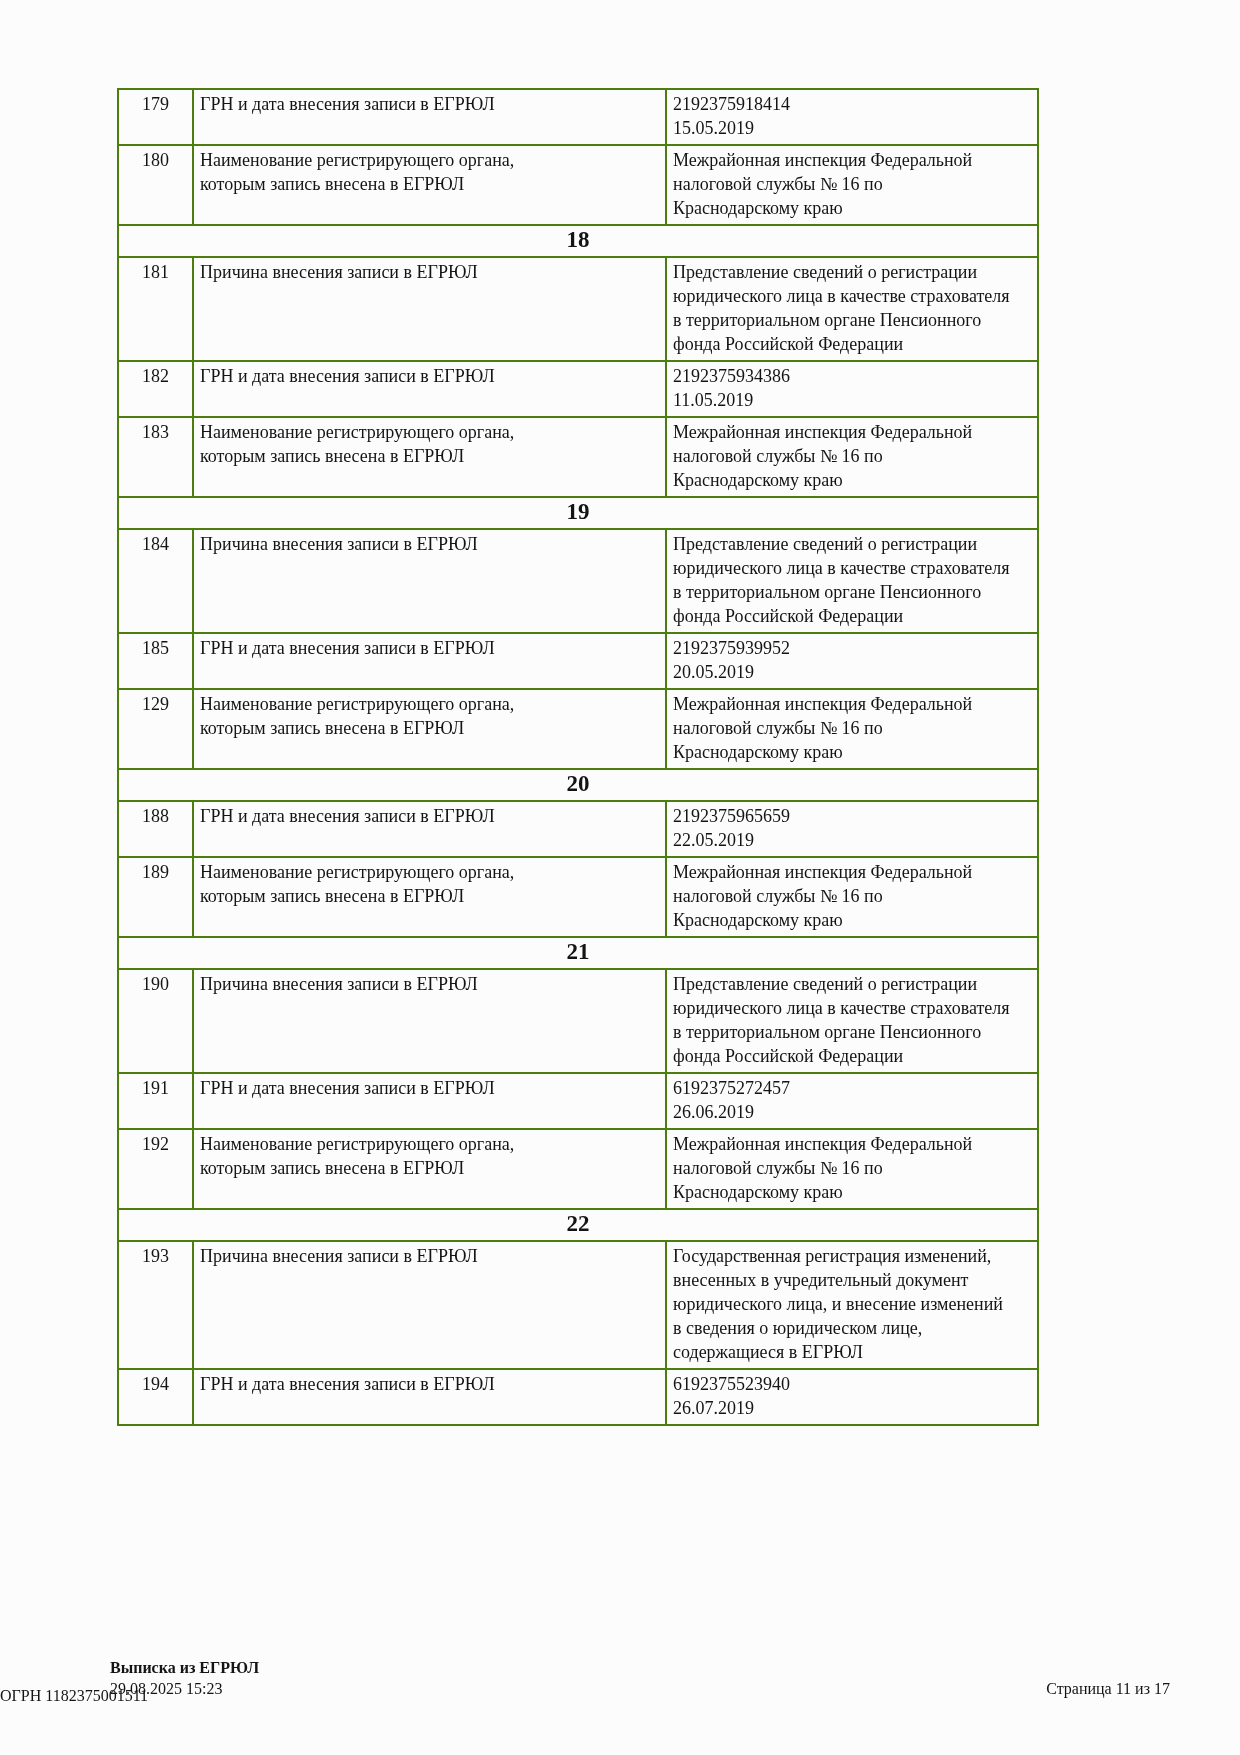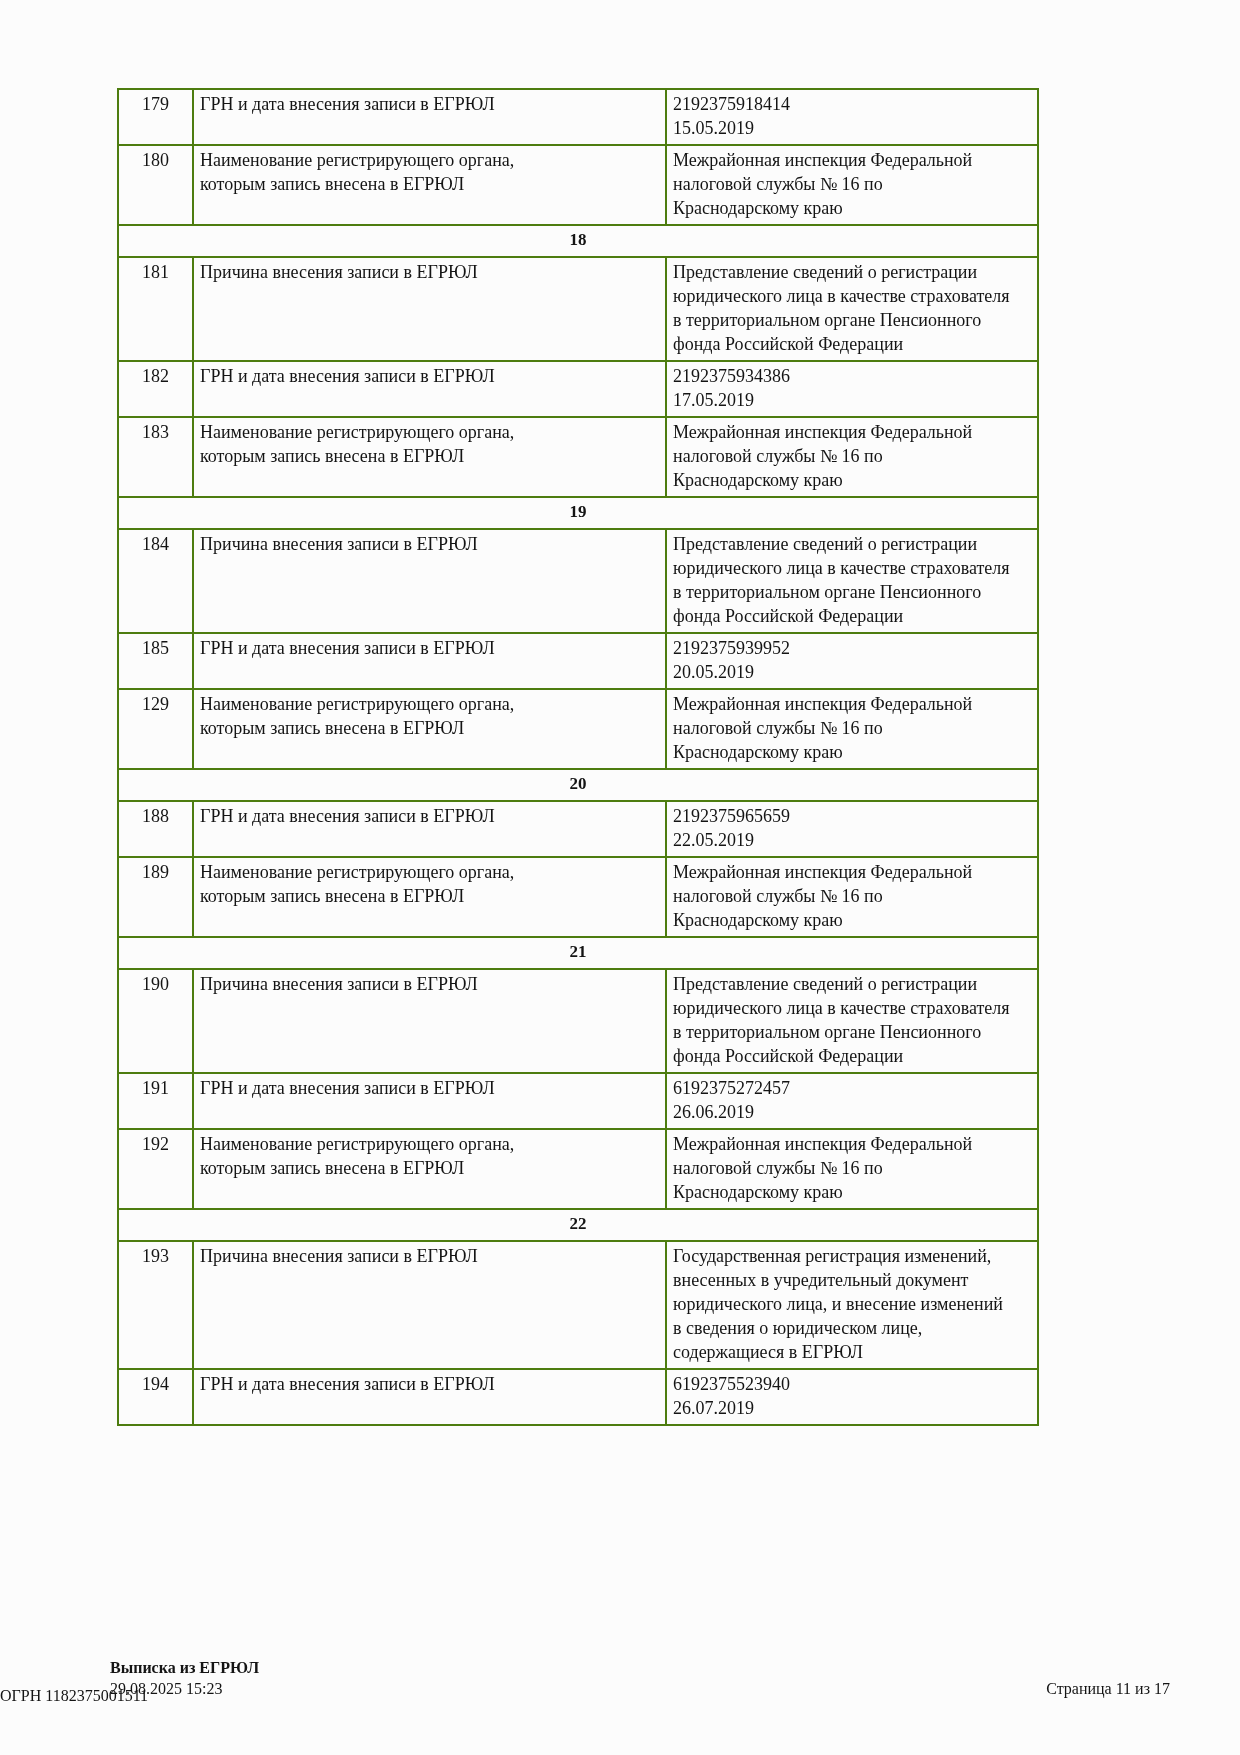--- a/index.html
+++ b/index.html
@@ -38,21 +38,21 @@
     padding-right: 10px;
   }
   td.c-label { text-align: left; }
   td.c-value {
     text-align: left;
     white-space: pre-line;
   }
   td.c-section {
     text-align: center;
     font-weight: bold;
-    font-size: 17px;
+    font-size: 23px;
     padding: 2px 4px;
   }
   .footer {
     position: absolute;
     left: 0;
     top: 1657px;
     width: 1240px;
     font-size: 16px;
     line-height: 21px;
   }
@@ -115,21 +115,21 @@
       <td class="c-value">Представление сведений о регистрации
 юридического лица в качестве страхователя
 в территориальном органе Пенсионного
 фонда Российской Федерации</td>
     </tr>
 
     <tr>
       <td class="c-num">182</td>
       <td class="c-label" style="white-space: pre-line;">ГРН и дата внесения записи в ЕГРЮЛ</td>
       <td class="c-value">2192375934386
-17.05.2019</td>
+11.05.2019</td>
     </tr>
 
     <tr>
       <td class="c-num">183</td>
       <td class="c-label" style="white-space: pre-line;">Наименование регистрирующего органа,
 которым запись внесена в ЕГРЮЛ</td>
       <td class="c-value">Межрайонная инспекция Федеральной
 налоговой службы № 16 по
 Краснодарскому краю</td>
     </tr>

